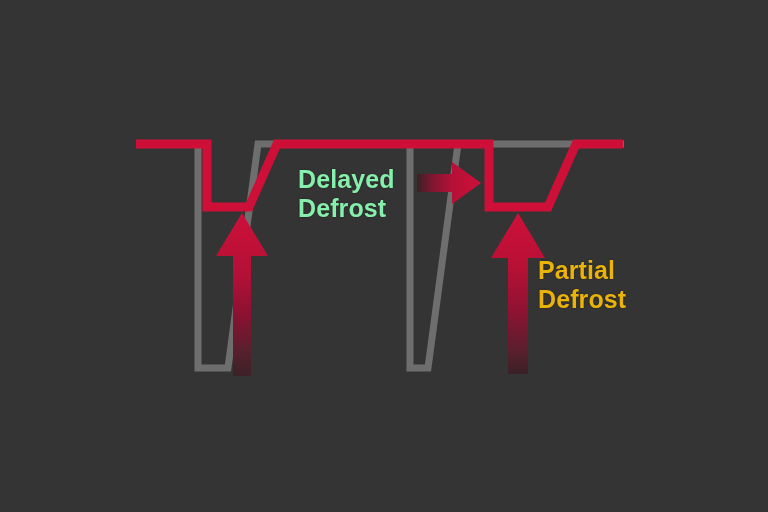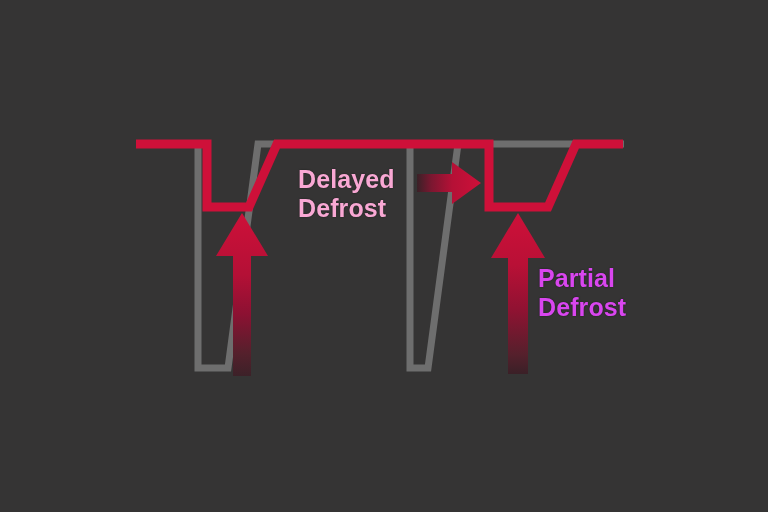--- a/index.html
+++ b/index.html
@@ -83,19 +83,19 @@
 
     <g>
       <path d="M 518,213 L 545,258 L 528,258 L 528,374 L 508,374 L 508,258 L 491,258 Z" fill="url(#gradUp2)"></path>
     </g>
 
     <g>
       <path d="M 481,183 L 452,162 L 452,174 L 417,174 L 417,192 L 452,192 L 452,204 Z" fill="url(#gradRight)"></path>
     </g>
   </svg>
 
-  <div class="lbl" id="label-delayed" style="left: 298px; top: 165px; color: #f9a8d4;">Delayed
+  <div class="lbl" id="label-delayed" style="left: 298px; top: 165px; color: #86efac;">Delayed
 Defrost</div>
 
-  <div class="lbl" id="label-partial" style="left: 538px; top: 264px; color: #d946ef;">Partial
+  <div class="lbl" id="label-partial" style="left: 538px; top: 256px; color: #eab308;">Partial
 Defrost</div>
 
 </div>
 
 </body></html>

